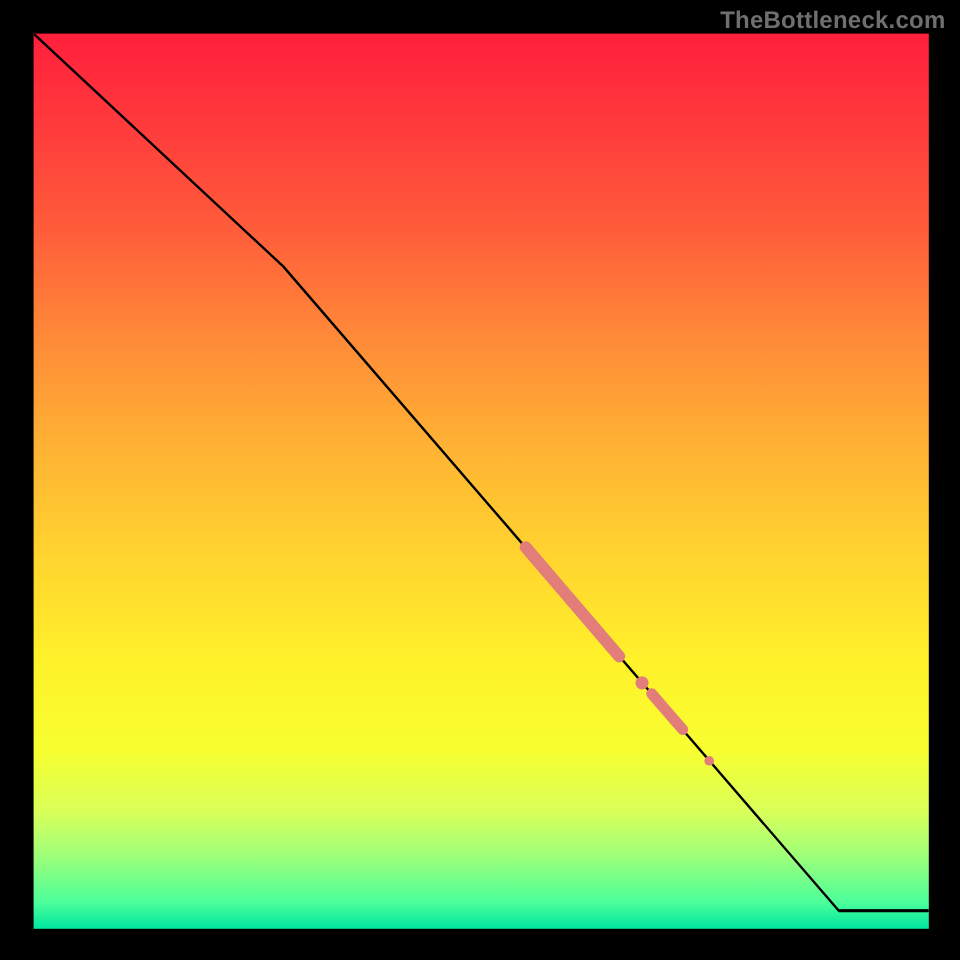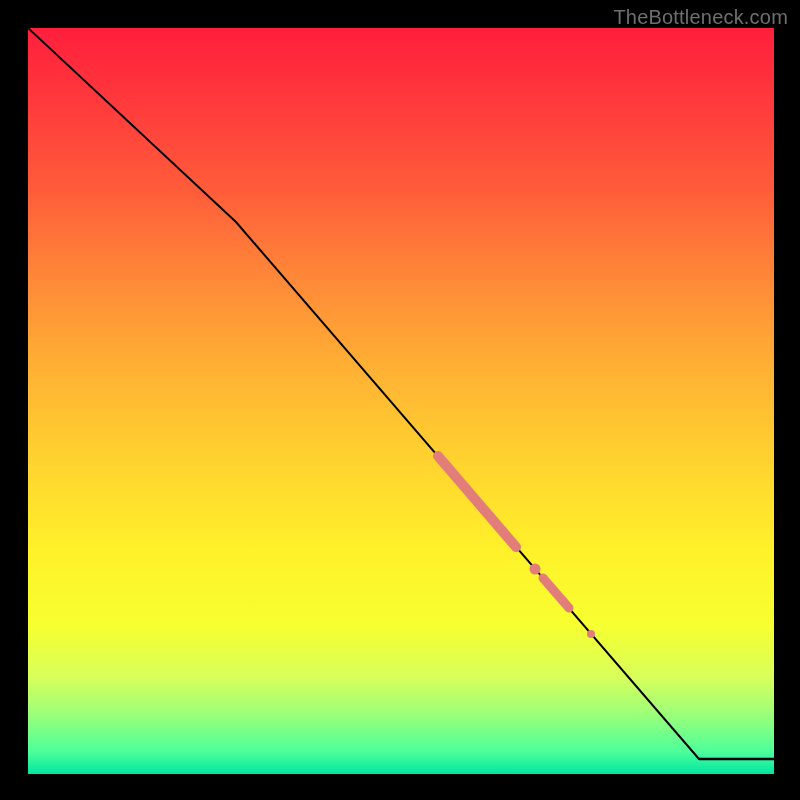--- a/index.html
+++ b/index.html
@@ -36,21 +36,21 @@
   );
   overflow: hidden;
 }
 
 .watermark {
   position: absolute;
   top: 6px;
   right: 12px;
   color: #6f6f6f;
   font-size: 20px;
-  font-weight: 400;
+  font-weight: 700;
   letter-spacing: 0.2px;
   user-select: none;
 }
 
 svg.overlay {
   position: absolute;
   left: 0; top: 0;
   width: 746px; height: 746px;
 }
 

